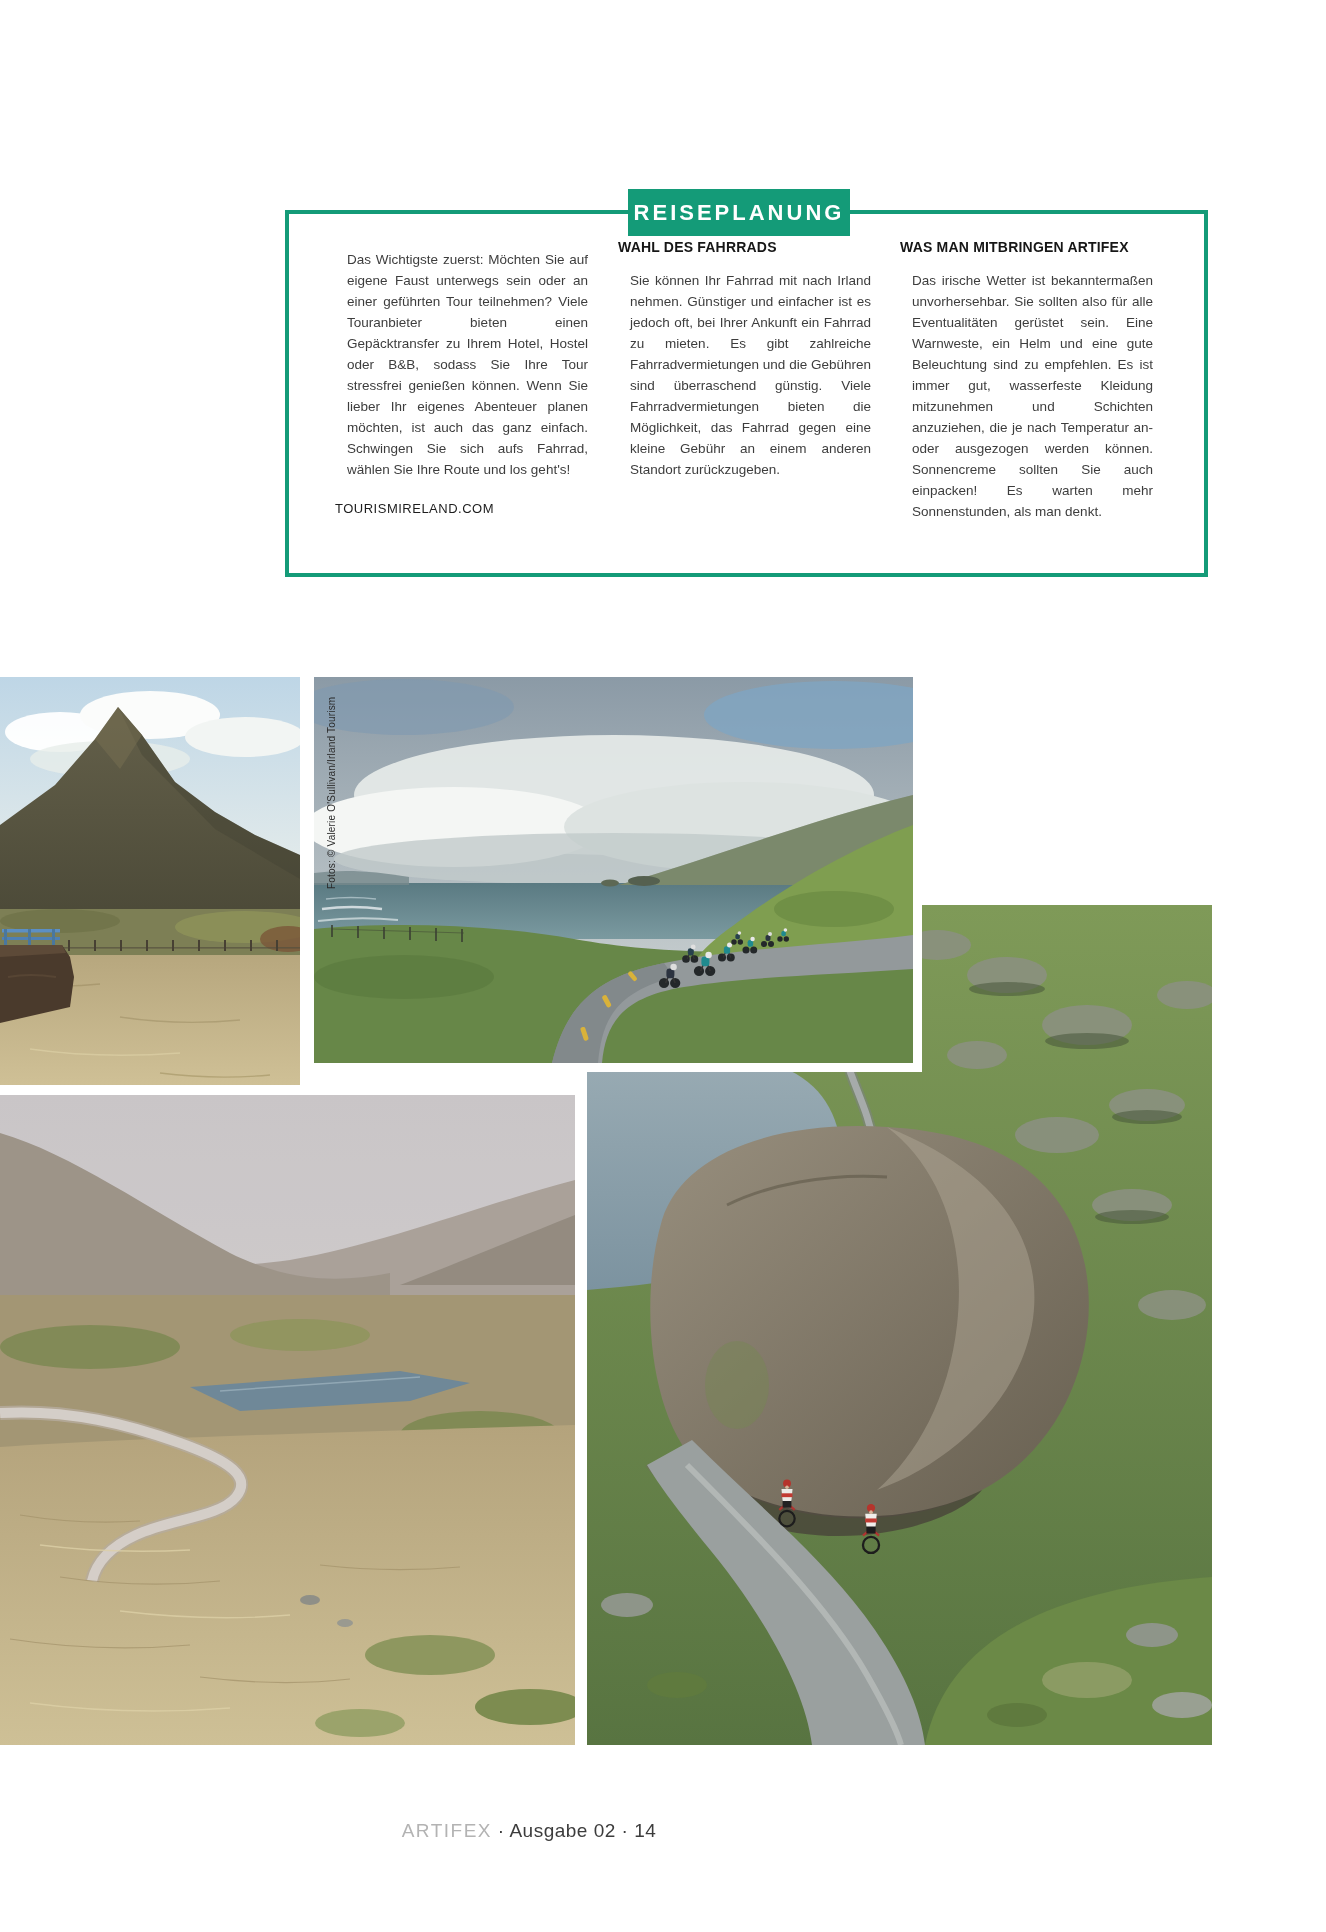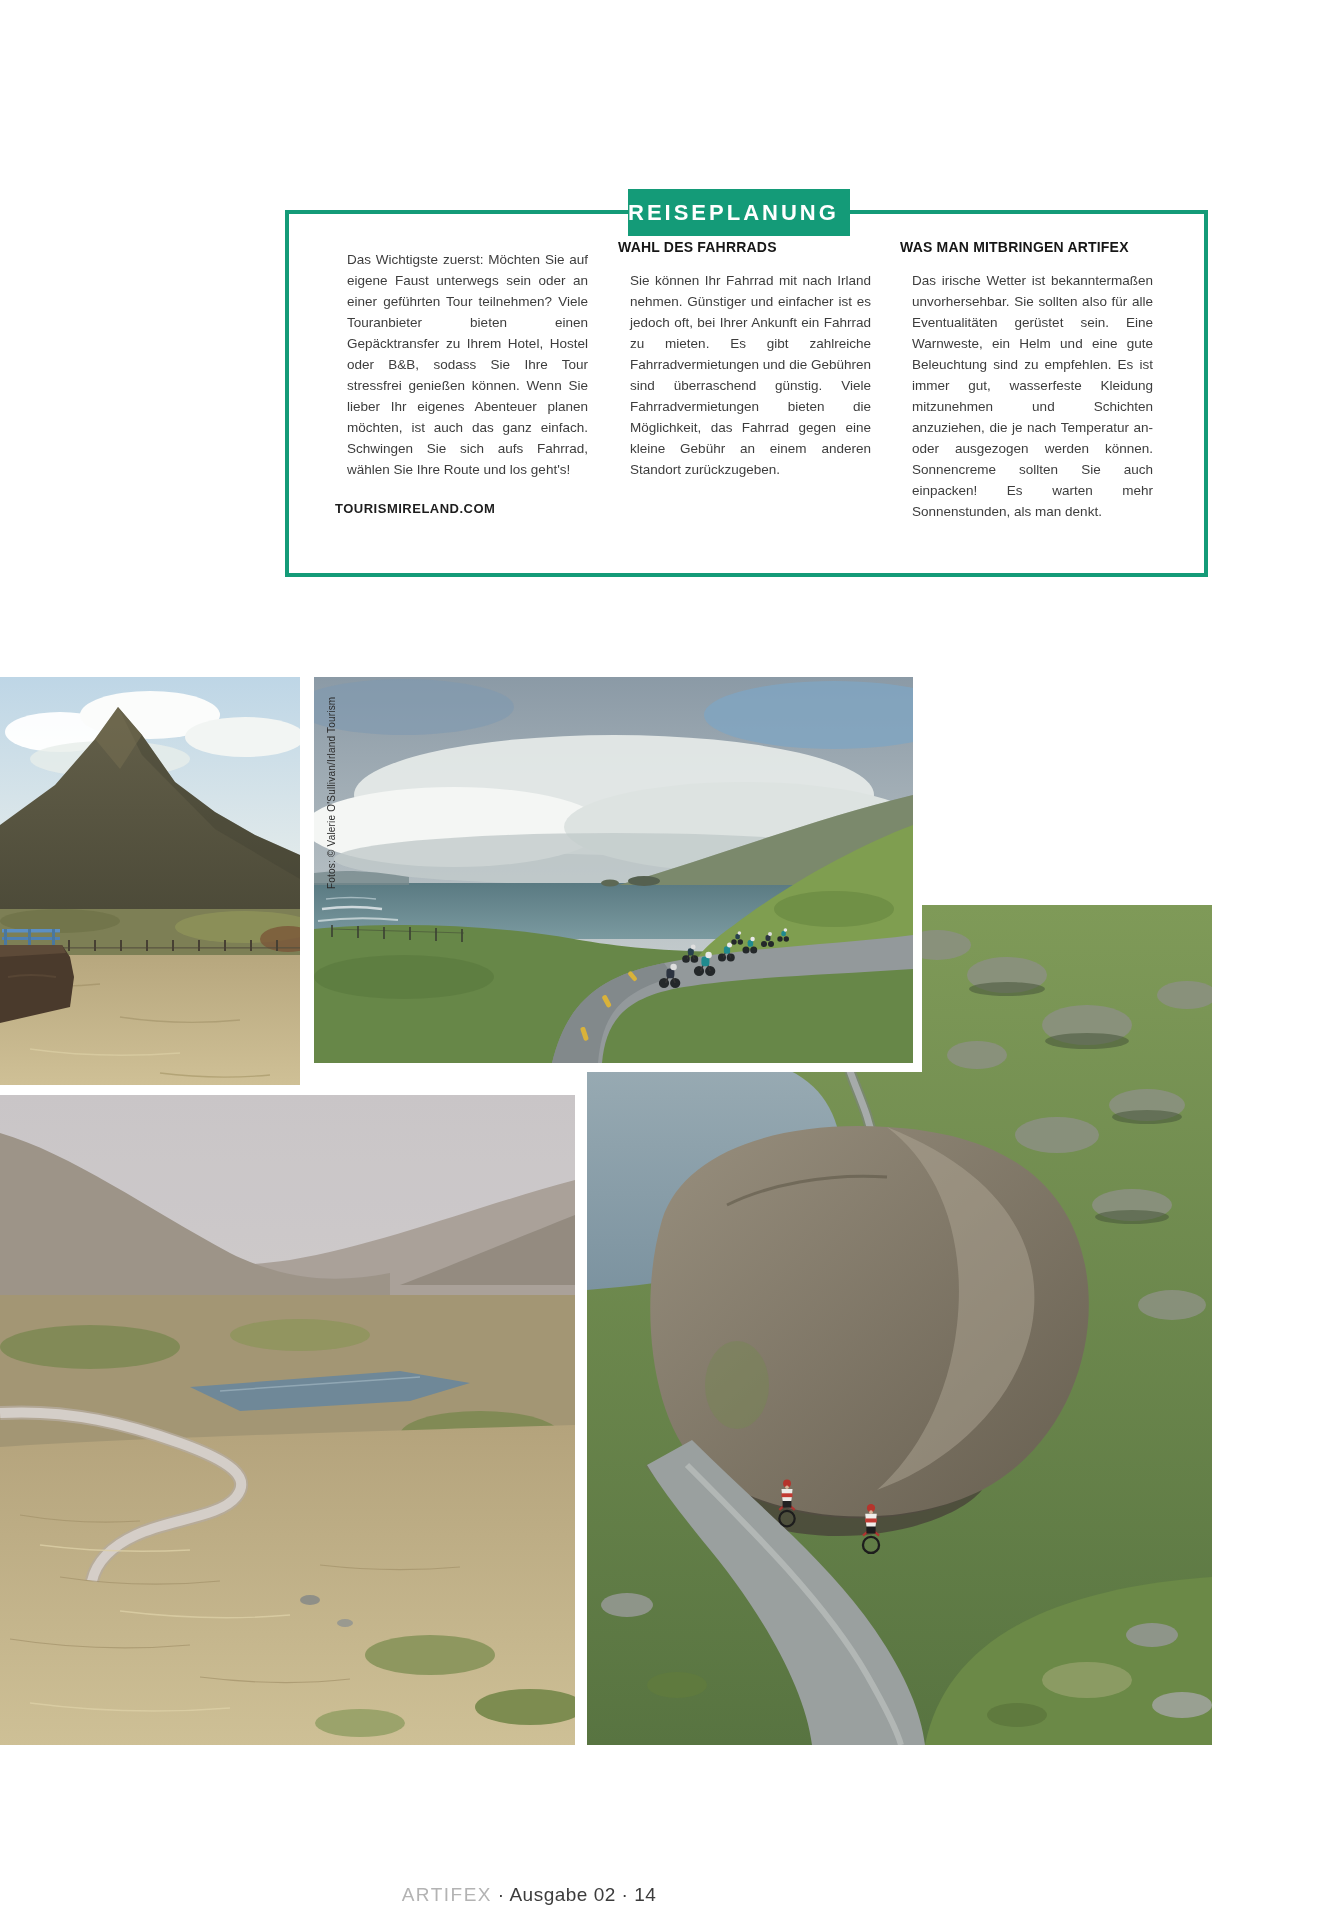--- a/index.html
+++ b/index.html
@@ -14,53 +14,53 @@
     width:1326px;height:1932px;position:relative;background:#fff;
     font-family:"Liberation Sans",sans-serif;overflow:hidden;
   }
   .infobox{
     position:absolute;left:285px;top:210px;width:923px;height:367px;
     border:4px solid var(--accent-green);box-sizing:border-box;background:#fff;
   }
   .badge{
     position:absolute;left:628px;top:189px;width:222px;height:47px;
     background:var(--accent-green);color:#fff;font-weight:bold;font-size:22px;
-    letter-spacing:3px;display:flex;align-items:center;
+    letter-spacing:3px;display:flex;align-items:center;justify-content:center;
     z-index:3;
   }
   .col{
     position:absolute;top:237px;width:265px;font-size:13.5px;line-height:21px;
     color:var(--body-text);text-align:justify;
   }
   .col p{margin:12px;}
   .col h3{
     margin:0;font-size:14px;line-height:21px;font-weight:bold;
     color:var(--heading-text);letter-spacing:.2px;text-align:left;
   }
   .col-1{left:335px}.col-2{left:618px}.col-3{left:900px}
   .info-link{
-    display:inline-block;margin-top:6px;font-weight:bold;font-size:13px;
+    display:inline-block;margin-top:6px;font-weight:normal;font-size:13px;
     letter-spacing:.5px;color:#1d1d1d;text-decoration:none;
   }
   figure.photo{position:absolute;margin:0;overflow:hidden;}
   .photo svg{display:block;width:100%;height:100%;}
   #photo-a{left:0;top:677px;width:300px;height:408px;}
   #photo-d{left:587px;top:905px;width:625px;height:840px;z-index:1;}
   #photo-b{
     left:314px;top:677px;width:608px;height:395px;z-index:2;background:#fff;
     padding:0 9px 9px 0;box-sizing:border-box;
   }
   #photo-c{left:0;top:1095px;width:575px;height:650px;}
   .credit{
     position:absolute;left:12px;top:212px;transform:rotate(-90deg);
     transform-origin:0 0;font-size:10px;color:#2b2b2b;white-space:nowrap;
     letter-spacing:.2px;
   }
   .page-footer{
-    position:absolute;left:0;top:1884px;width:1058px;text-align:center;
+    position:absolute;left:0;top:1820px;width:1058px;text-align:center;
     font-size:19px;letter-spacing:.5px;
   }
   .page-footer .brand{color:var(--footer-brand);letter-spacing:1.5px;}
   .page-footer .issue{color:var(--footer-text);}
 </style>
 </head>
 <body>
 
 <div class="badge">
   <span>REISEPLANUNG</span>

